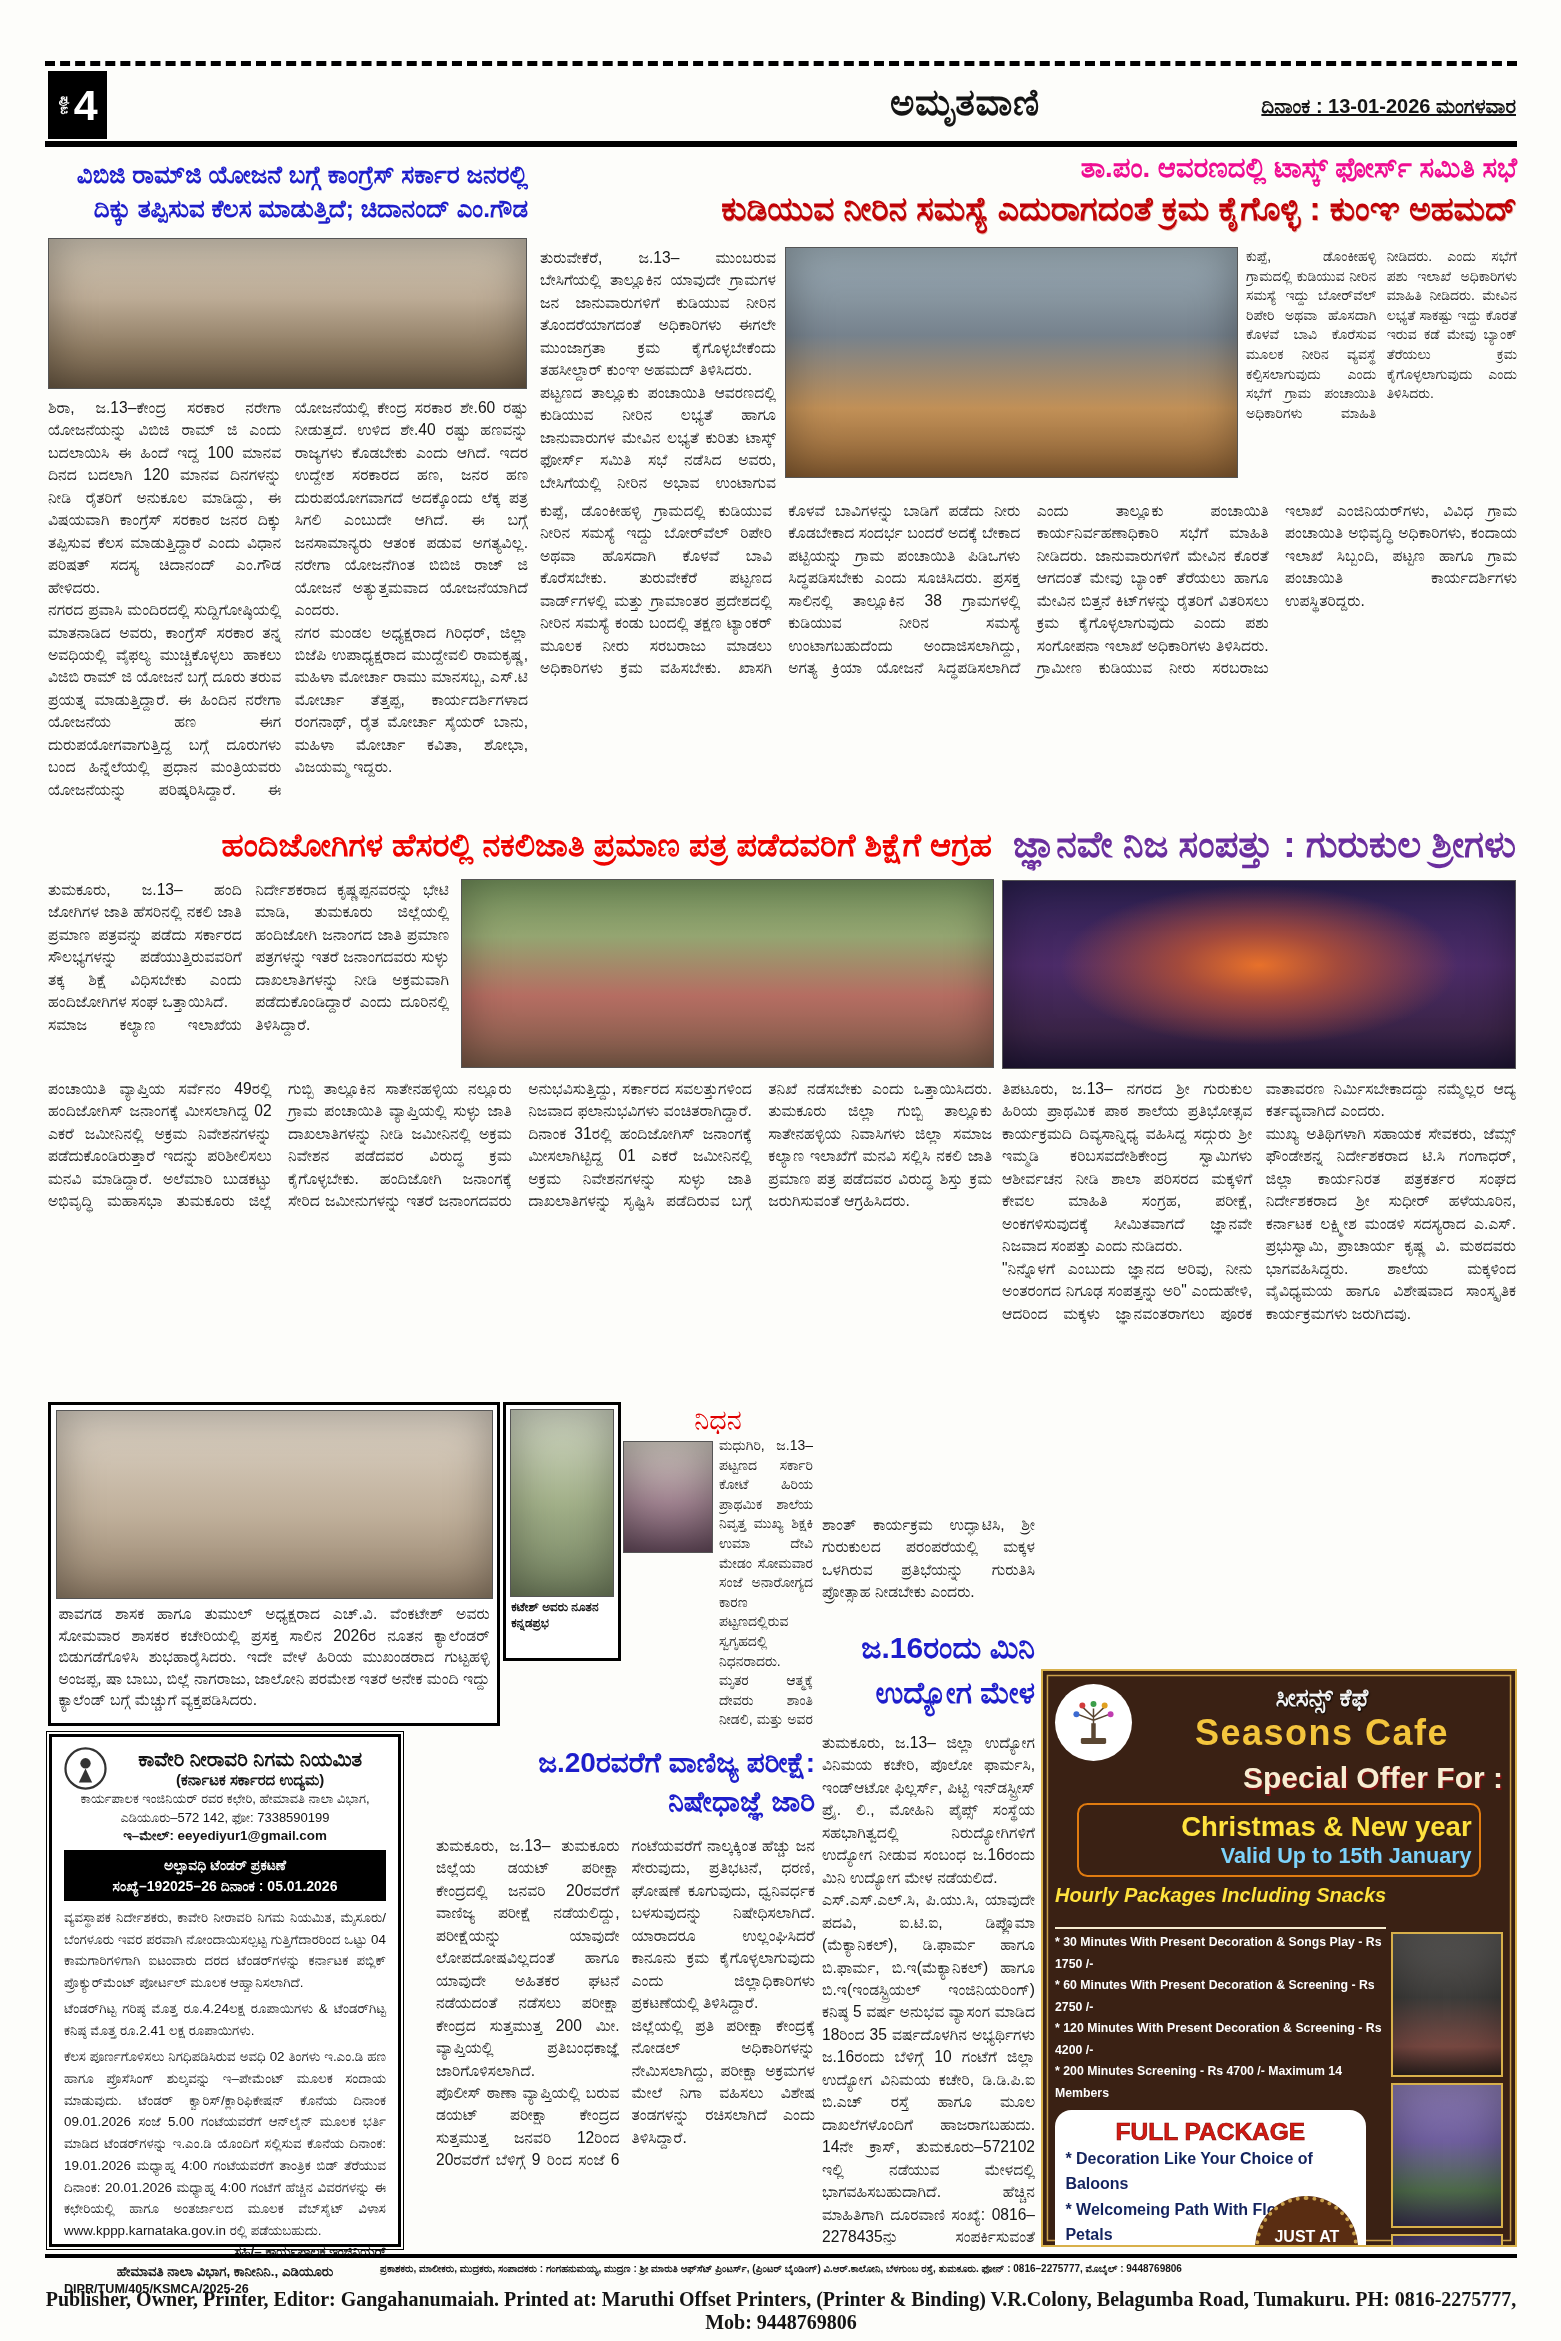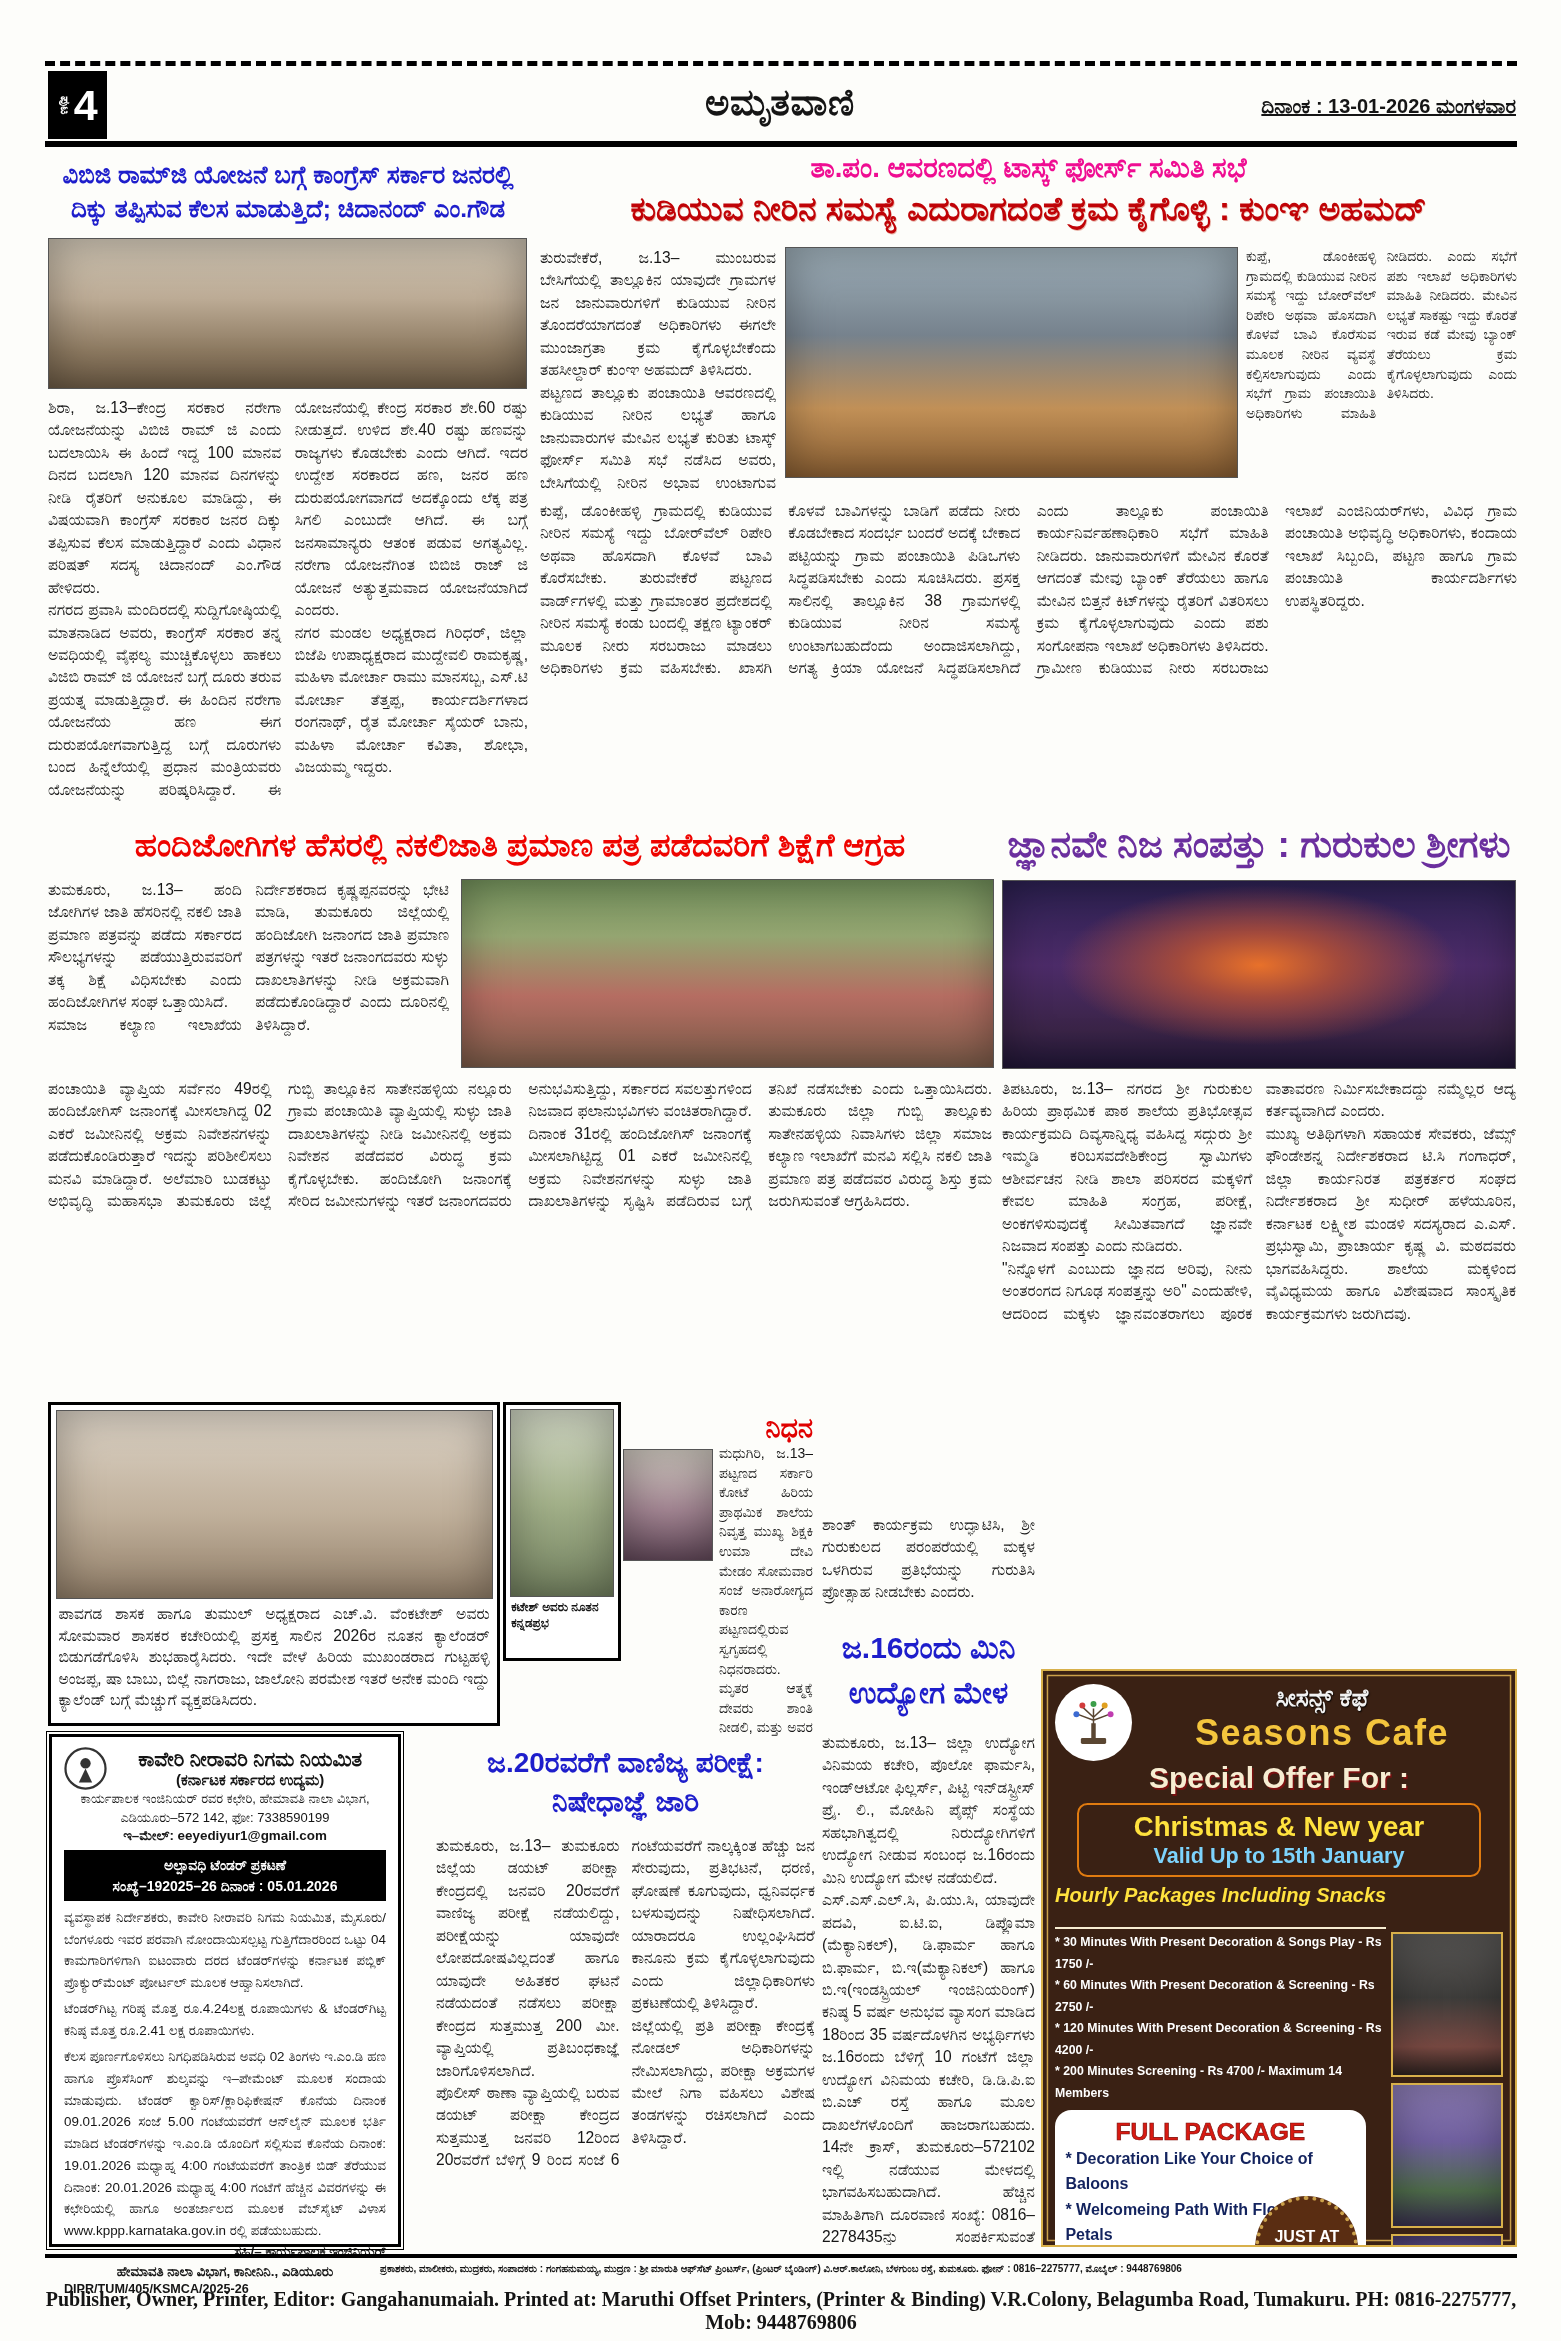--- a/index.html
+++ b/index.html
@@ -1,21 +1,21 @@
 <!DOCTYPE html>
 <html style="font-size:12px"><head>
 <meta charset="utf-8">
 <style>
   html,body{margin:0;padding:0;background:#e8e8e4;}
   #page{position:relative;width:1561px;height:2342px;background:#fdfdfa;overflow:hidden;
         font-family:"Liberation Sans",sans-serif;color:#151515;}
   .abs{position:absolute;}
   .pre{white-space:pre-line;}
   .just{text-align:justify;}
-  .ctr{text-align:center;}
+  .ctr{text-align:right;}
   .cols2{column-count:2;column-gap:13.4px;}
   .cols4{column-count:4;column-gap:16.4px;}
   .body-text{font-size:15.6px;line-height:1.44;overflow:hidden;text-align:justify;}
   .body-sm{font-size:14px;line-height:1.4;overflow:hidden;text-align:justify;}
   
   .dash{border-top:5.2px dashed #000;}
   .rule{background:#000;}
   #pagebox{background:#000;color:#fff;display:flex;align-items:center;justify-content:center;gap:3px;}
   #pagebox .pp{font-size:12.6px;line-height:1.05;font-weight:bold;writing-mode:vertical-rl;}
   #pagebox .num{font-size:43px;font-weight:bold;}
@@ -63,21 +63,21 @@
   #seasons .fullbox{background:#fff;border-radius:16.4px;color:#13235e;padding:7.4px 10.4px;position:relative;width:290px;}
   #seasons .fptitle{font-size:24.5px;font-weight:bold;color:#d81a12;-webkit-text-stroke:0.7px #7a0e0a;text-align:center;}
   #seasons .fitem{font-size:16px;font-weight:bold;line-height:1.6;}
   #seasons .burst{position:absolute;right:7.4px;top:86px;width:95px;height:95px;border-radius:50%;background:#5a2d12;border:4.5px dotted #caa04a;color:#fff;display:flex;flex-direction:column;align-items:center;justify-content:center;}
   #seasons .burst .ja{font-size:16px;font-weight:bold;}
   #seasons .burst .pr{font-size:18.6px;font-weight:bold;color:#ffe23e;}
   #seasons .adphoto{border:2.2px solid #d8b04a;}
   
   #foot-kn{font-size:10px;font-weight:bold;text-align:center;}
   #foot-en{font-size:20px;font-weight:bold;font-family:"Liberation Serif",serif;text-align:center;}
-  .obit-head{color:#e00000;font-weight:bold;font-size:27px;text-align:right;margin-top:8px;}
+  .obit-head{color:#e00000;font-weight:normal;font-size:27px;text-align:center;}
   .box-border{border:3px solid #000;}
 </style>
 </head>
 <body>
 
 <div id="page">
 
   <div class="abs dash" style="left:45px;top:61px;width:1472px;"></div>
   <div class="abs" id="pagebox" style="left:48px;top:71px;width:59px;height:68px;">
     <span class="pp">ಪುಟ</span>

